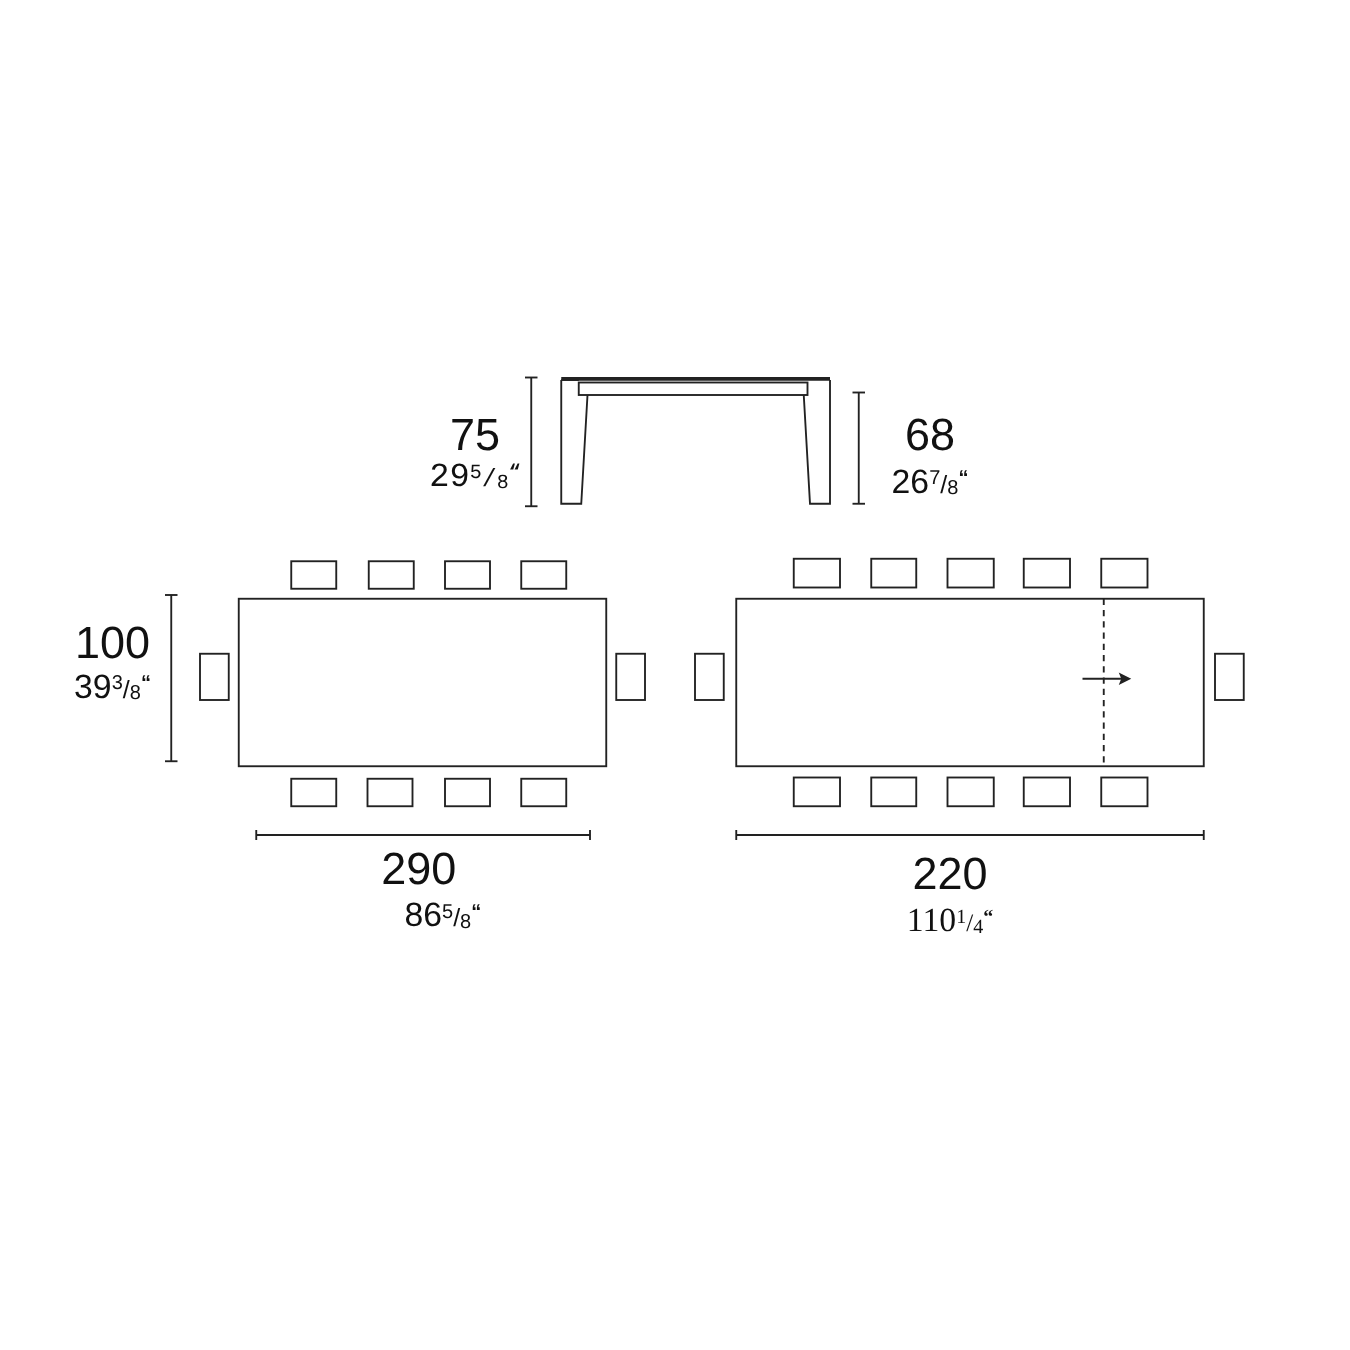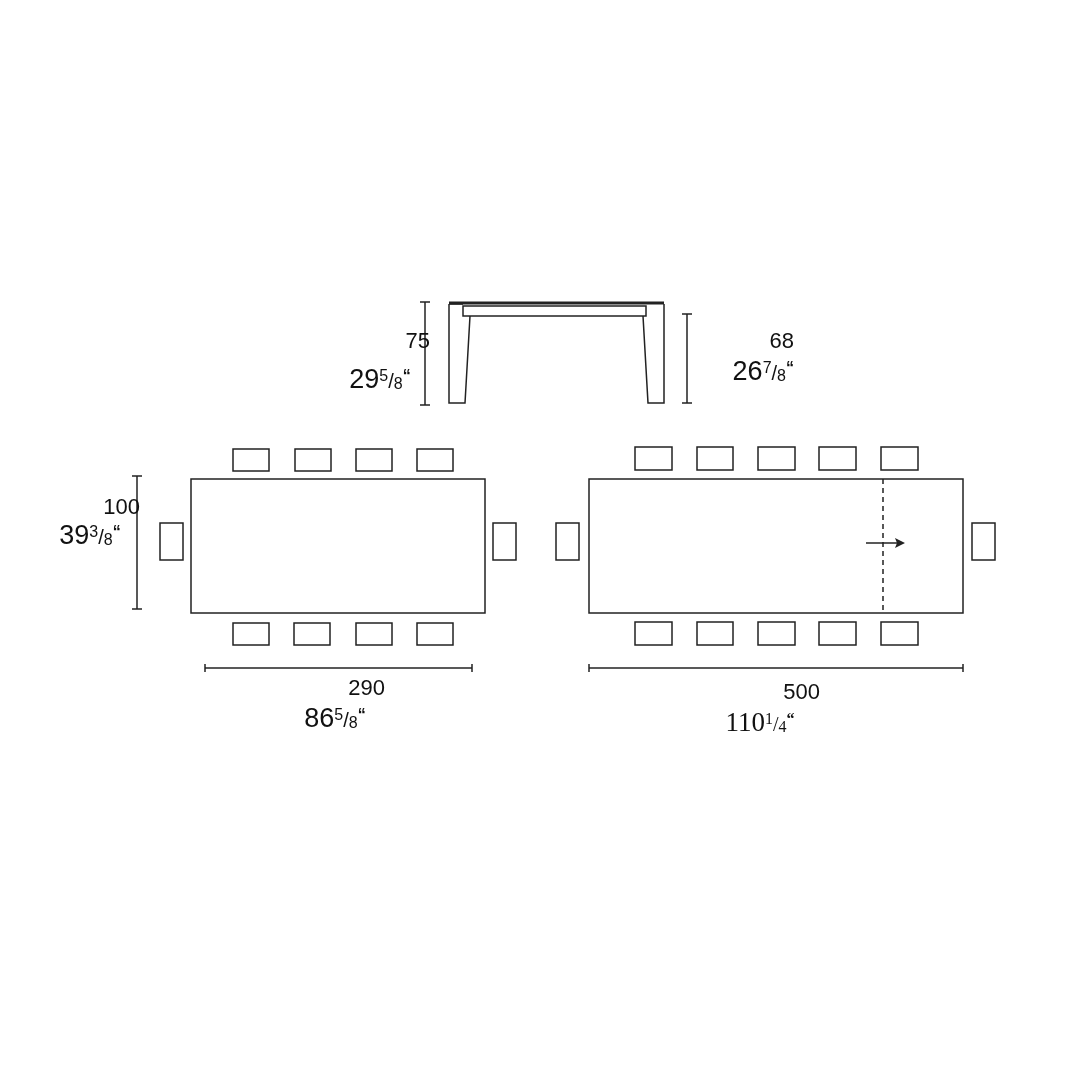--- a/index.html
+++ b/index.html
@@ -1,19 +1,19 @@
 <!DOCTYPE html>
 <html><head>
 <meta charset="utf-8">
 <style>
   html,body{margin:0;padding:0;background:#fff;}
   body{width:1080px;height:1080px;position:relative;overflow:hidden;font-family:"Liberation Sans",sans-serif;color:#111;}
   svg{position:absolute;left:0;top:0;}
   .lbl{position:absolute;text-align:center;line-height:1;color:#111;white-space:nowrap;}
-  .big{font-size:22px;text-align:right;}
+  .big{font-size:36px;}
   .inch{font-size:27px;}
   .inch sup{font-size:16px;vertical-align:7px;}
   .inch sub{font-size:16px;vertical-align:-1px;}
   .inch .slash{font-size:20px;}
   .inch .q{font-size:16px;font-weight:bold;vertical-align:7px;}
 </style>
 </head>
 <body>
 
 <svg width="1080" height="1080" viewBox="0 0 1080 1080">
@@ -85,34 +85,34 @@
       <line x1="589" y1="668" x2="963" y2="668"></line>
       <line x1="589" y1="664" x2="589" y2="672"></line>
       <line x1="963" y1="664" x2="963" y2="672"></line>
     </g>
   </g>
   <polygon points="905,543 895,538 897,543 895,548" fill="#222"></polygon>
 </svg>
 
 <div class="lbl" style="left:330px;top:330px;width:100px;">
   <div class="big">75</div>
-  <div class="inch" style="margin-top:14px;"><span>29</span><sup>5</sup><span class="slash">/</span><sub>8</sub><span class="q">“</span></div>
+  <div class="inch" style="margin-top:4px;font-family:Liberation Mono, monospace;"><span>29</span><sup>5</sup><span class="slash">/</span><sub>8</sub><span class="q">“</span></div>
 </div>
 
 <div class="lbl" style="left:694px;top:330px;width:100px;">
   <div class="big">68</div>
-  <div class="inch" style="margin-top:6px;text-align:right;"><span>26</span><sup>7</sup><span class="slash">/</span><sub>8</sub><span class="q">“</span></div>
+  <div class="inch" style="margin-top:6px;"><span>26</span><sup>7</sup><span class="slash">/</span><sub>8</sub><span class="q">“</span></div>
 </div>
 
 <div class="lbl" style="left:40px;top:496px;width:100px;">
   <div class="big">100</div>
   <div class="inch" style="margin-top:4px;"><span>39</span><sup>3</sup><span class="slash">/</span><sub>8</sub><span class="q">“</span></div>
 </div>
 
 <div class="lbl" style="left:285px;top:677px;width:100px;">
   <div class="big">290</div>
-  <div class="inch" style="margin-top:6px;"><span>86</span><sup>5</sup><span class="slash">/</span><sub>8</sub><span class="q">“</span></div>
+  <div class="inch" style="margin-top:6px;text-align:right;"><span>86</span><sup>5</sup><span class="slash">/</span><sub>8</sub><span class="q">“</span></div>
 </div>
 
 <div class="lbl" style="left:700px;top:681px;width:120px;">
-  <div class="big">500</div>
+  <div class="big">220</div>
   <div class="inch" style="margin-top:6px;font-family:Liberation Serif, serif;"><span>110</span><sup>1</sup><span class="slash">/</span><sub>4</sub><span class="q">“</span></div>
 </div>
 
 </body></html>

